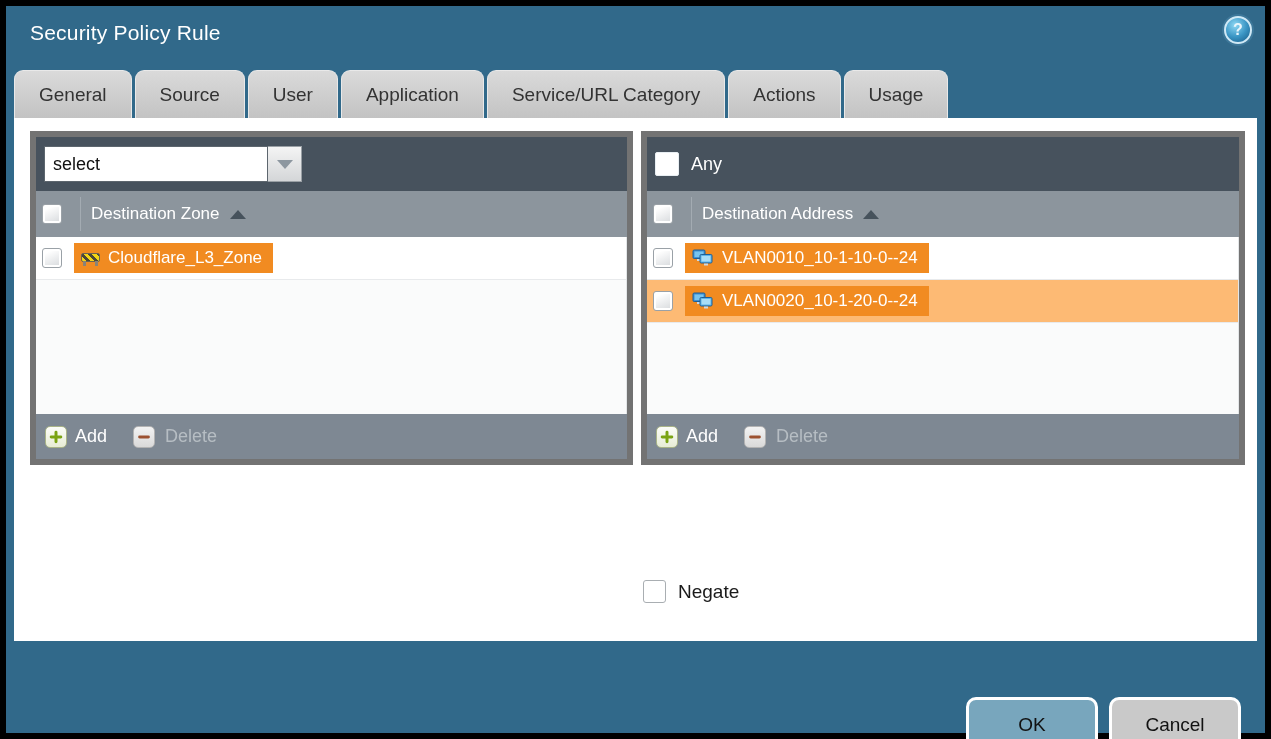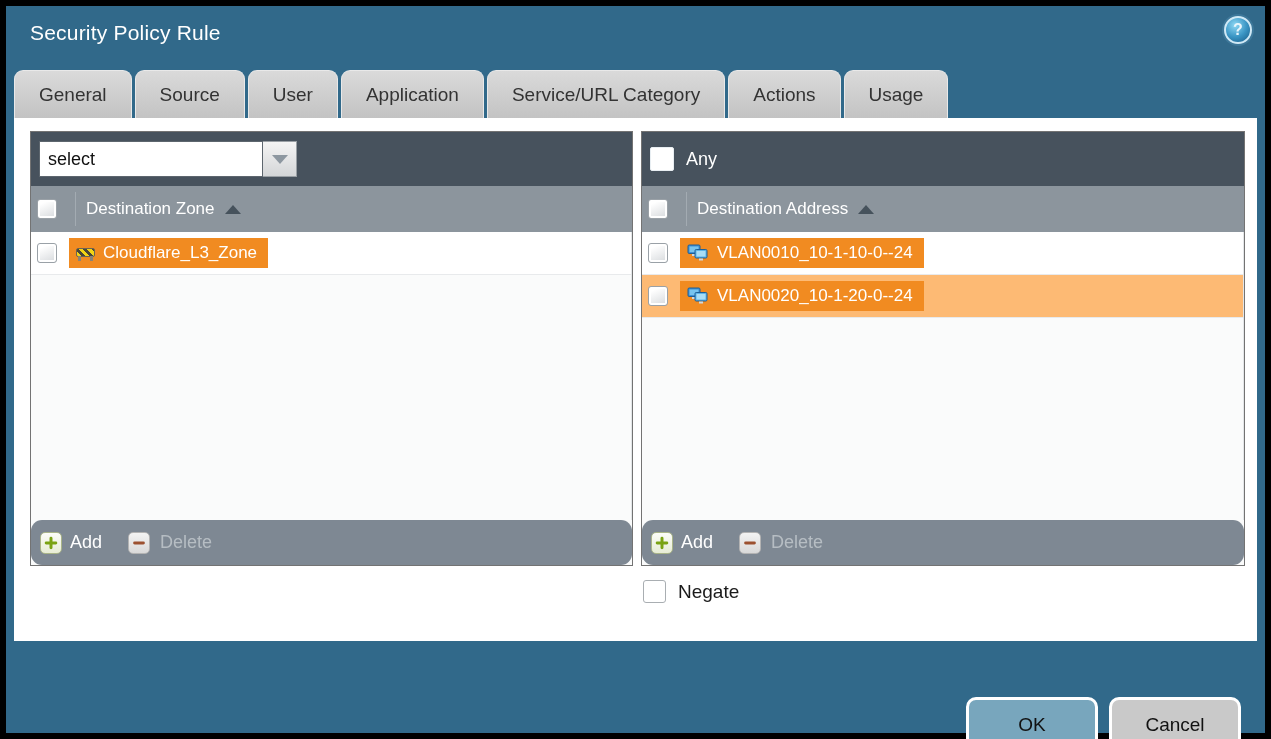--- a/index.html
+++ b/index.html
@@ -48,22 +48,22 @@
     border-color:#fff;
     color:#222;
   }
   
   .content {
     position:absolute; left:8px; top:112px;
     width:1243px; height:523px;
     background:#fff;
   }
   .panel {
-    position:absolute; top:13px; height:435px;
-    border:1px solid #737373;
+    position:absolute; top:13px; height:334px;
+    border:6px solid #737373;
     display:flex; flex-direction:column;
     background:#fafbfb;
   }
   .panel.left  { left:16px;  width:603px; }
   .panel.right { left:627px; width:604px; }
   
   .panel-topbar {
     height:54px; background:#47525d;
     display:flex; align-items:center;
     padding:0 8px; flex:0 0 auto;
@@ -158,21 +158,21 @@
   .zone-icon .leg1,.zone-icon .leg2 {
     position:absolute; bottom:0; width:3px; height:5px; background:#8a8376;
   }
   .zone-icon .leg1 { left:2px; } .zone-icon .leg2 { right:2px; }
   
   .net-icon { display:inline-block; width:22px; height:18px; }
   
   .toolbar {
     height:45px; background:#7e8893;
     display:flex; align-items:center;
-    padding-left:9px; gap:8px; flex:0 0 auto;border-radius:11px;
+    padding-left:9px; gap:8px; flex:0 0 auto;
   }
   .tool-icon {
     width:22px; height:22px; border-radius:5px;
     display:flex; align-items:center; justify-content:center;
     cursor:pointer;
   }
   .tool-icon.add {
     background:linear-gradient(#fcfdf8,#e7ecd5);
     border:1px solid #a9b488;
   }

